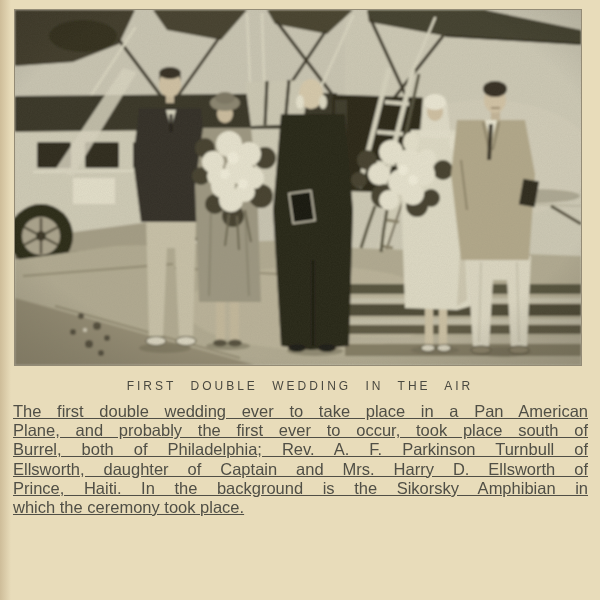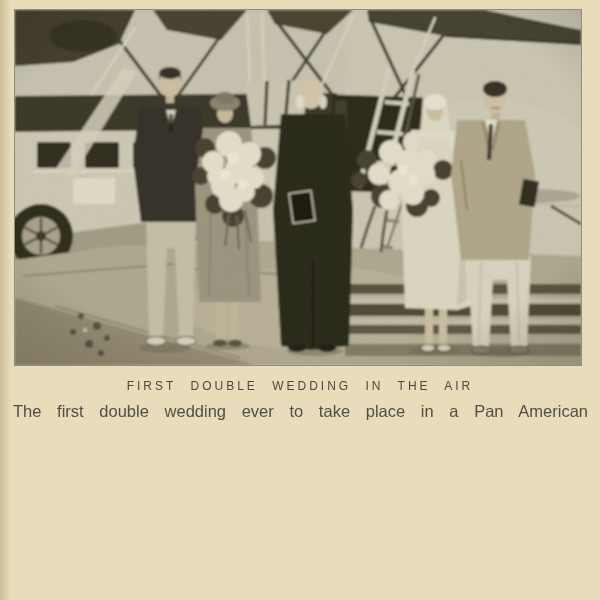--- a/index.html
+++ b/index.html
@@ -25,21 +25,21 @@
     text-align:center;
     font-size:12px;letter-spacing:3px;word-spacing:8px;
     color:#4a4940;
   }
   .article{
     position:absolute;left:13px;top:402px;width:575px;
     font-size:16.5px;line-height:19.2px;color:#504f46;
   }
   .article .line{
     text-align:justify;text-align-last:justify;
-    height:19.2px;overflow:hidden;white-space:nowrap;
+    height:19.2px;overflow:hidden;white-space:nowrap;text-decoration:underline;
   }
   .article .line.last{text-align-last:left;}
 </style>
 </head>
 <body>
 
 <div class="page">
 
   <div class="photo-frame">
     <svg viewBox="0 0 566 355" preserveAspectRatio="none">
@@ -310,16 +310,21 @@
 
       <rect x="0" y="0" width="566" height="355" fill="url(#vig)"></rect>
       <rect x="0" y="0" width="566" height="355" filter="url(#grain)" opacity="0.45"></rect>
     </svg>
   </div>
 
   <div class="headline">FIRST DOUBLE WEDDING IN THE AIR</div>
 
   <div class="article">
     <div class="line">The first double wedding ever to take place in a Pan American</div>
+    <div class="line">Plane, and probably the first ever to occur, took place south of</div>
+    <div class="line">Burrel, both of Philadelphia; Rev. A. F. Parkinson Turnbull of</div>
+    <div class="line">Ellsworth, daughter of Captain and Mrs. Harry D. Ellsworth of</div>
+    <div class="line">Prince, Haiti. In the background is the Sikorsky Amphibian in</div>
+    <div class="line last">which the ceremony took place.</div>
   </div>
 
   <div class="edge-shadow-left"></div>
 </div>
 
 </body></html>

